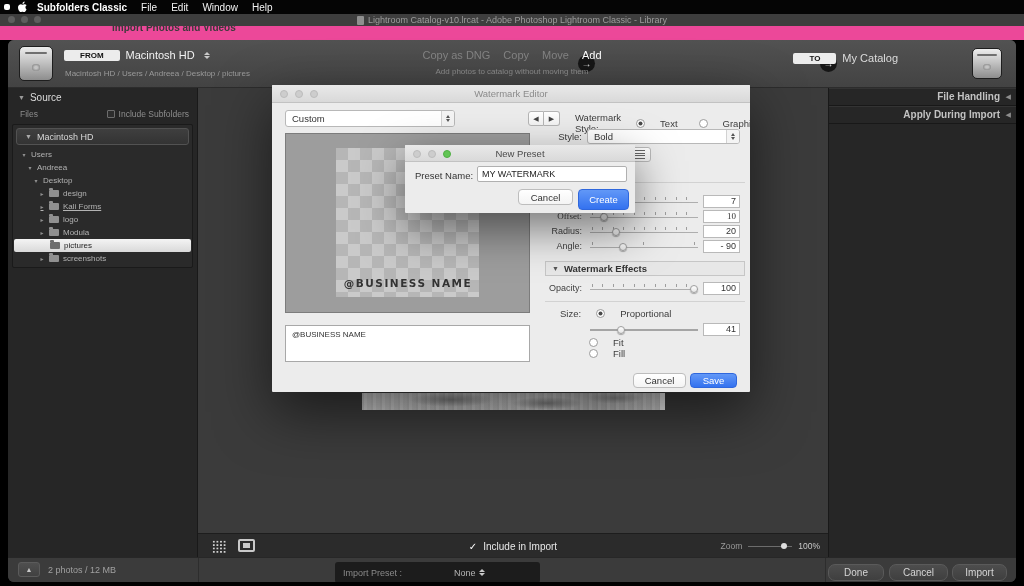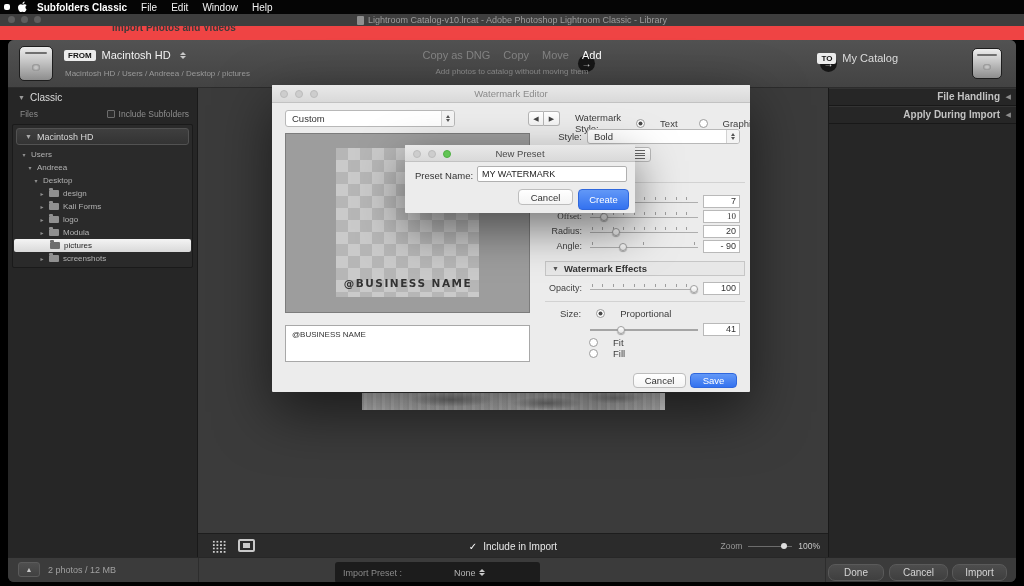--- a/index.html
+++ b/index.html
@@ -13,32 +13,32 @@
   #menubar .appname{font-weight:bold;margin-right:14px}
   #menubar .menu-item{margin-right:14px;color:#f2f2f2}
 
   
   #titlebar{position:absolute;left:0;top:14px;width:1024px;height:12px;background:#3e3e3e;display:flex;align-items:center}
   #titlebar .dot{width:7px;height:7px;border-radius:50%;background:#5e5e5e;position:absolute;top:2px}
   #titlebar .t-center{width:100%;display:flex;align-items:center;justify-content:center;gap:4px;color:#9c9c9c;font-size:9px}
   .doc-ico{width:7px;height:9px;background:#8f8f8f;border-radius:1px}
 
   
-  #import-strip{position:absolute;left:0;top:26px;width:1024px;height:14px;background:#ef4444;overflow:hidden}
+  #import-strip{position:absolute;left:0;top:26px;width:1024px;height:14px;background:#ec4899;overflow:hidden}
   #import-strip span{position:absolute;left:112px;top:-4px;color:#3a3a3a;font-size:10px;font-weight:bold}
 
   
   #win{position:absolute;left:8px;top:40px;width:1008px;height:542px;border-radius:6px;overflow:hidden;background:#3b3b3b}
 
   
   #imp-header{position:absolute;left:0;top:0;width:1008px;height:48px;background:linear-gradient(#525252,#434343);border-bottom:1px solid #2c2c2c}
   .drive{background:linear-gradient(#ededed,#c4c4c4 45%,#8d8d8d);border:1px solid #1e1e1e;border-radius:5px;position:relative}
   .drive::before{content:"";position:absolute;left:15%;right:15%;top:16%;height:2px;background:#707070;border-radius:1px}
   .drive::after{content:"";position:absolute;left:36%;top:52%;width:28%;height:20%;background:radial-gradient(#c4c4c4 25%,#6f6f6f);border-radius:50%}
-  .badge{background:#ececec;color:#111;font-size:8px;font-weight:bold;padding:1px 4px;border-radius:2px;line-height:9px}
+  .badge{background:#ececec;color:#111;font-size:8px;font-weight:bold;padding:1px 16px;border-radius:2px;line-height:9px}
   #from-group{position:absolute;left:56px;top:9px;display:flex;align-items:center;gap:6px}
   #from-name{color:#f2f2f2;font-size:11px}
   #from-path{position:absolute;left:57px;top:29px;color:#9a9a9a;font-size:8px}
   .fwd{width:17px;height:17px;border-radius:50%;background:#161616;color:#e3e3e3;display:flex;align-items:center;justify-content:center;font-size:10px;line-height:10px}
   #methods-wrap{position:absolute;left:344px;top:9px;width:320px;text-align:center}
   #methods{display:flex;justify-content:center;gap:13px;font-size:11px;color:#848484}
   #methods .active{color:#fff}
   #method-desc{margin-top:6px;font-size:8px;color:#8e8e8e}
   #to-group{position:absolute;right:118px;top:12px;display:flex;align-items:center;gap:6px}
   #to-name{color:#dcdcdc;font-size:11px}
@@ -212,21 +212,21 @@
     <div id="to-group">
       <span class="badge">TO</span>
       <span id="to-name">My Catalog</span>
     </div>
     <div class="drive" style="position:absolute;right:14px;top:8px;width:30px;height:31px"></div>
   </div>
 
   <div id="left-panel">
     <div id="src-header">
       <span class="tri">▼</span>
-      <span>Classic</span>
+      <span>Source</span>
     </div>
     <div id="files-row">
       <span>Files</span>
       <span class="spacer"></span>
       <span class="cb"></span>
       <span>Include Subfolders</span>
     </div>
     <div id="tree-box">
       <div id="root-row">
         <span class="tri">▼</span>
@@ -243,21 +243,21 @@
           </div>
           <div class="trow" style="padding-left: 20px;">
             <span class="tri">▾</span>
             <span>Desktop</span>
           </div>
           <div class="trow" style="padding-left: 26px;">
             <span class="tri">▸</span>
             <span class="folder"></span>
             <span>design</span>
           </div>
-          <div class="trow" style="padding-left: 26px;">
+          <div class="trow" style="padding-left: 26px; text-decoration: underline;">
             <span class="tri">▸</span>
             <span class="folder"></span>
             <span>Kali Forms</span>
           </div>
           <div class="trow" style="padding-left: 26px;">
             <span class="tri">▸</span>
             <span class="folder"></span>
             <span>logo</span>
           </div>
           <div class="trow" style="padding-left: 26px;">

